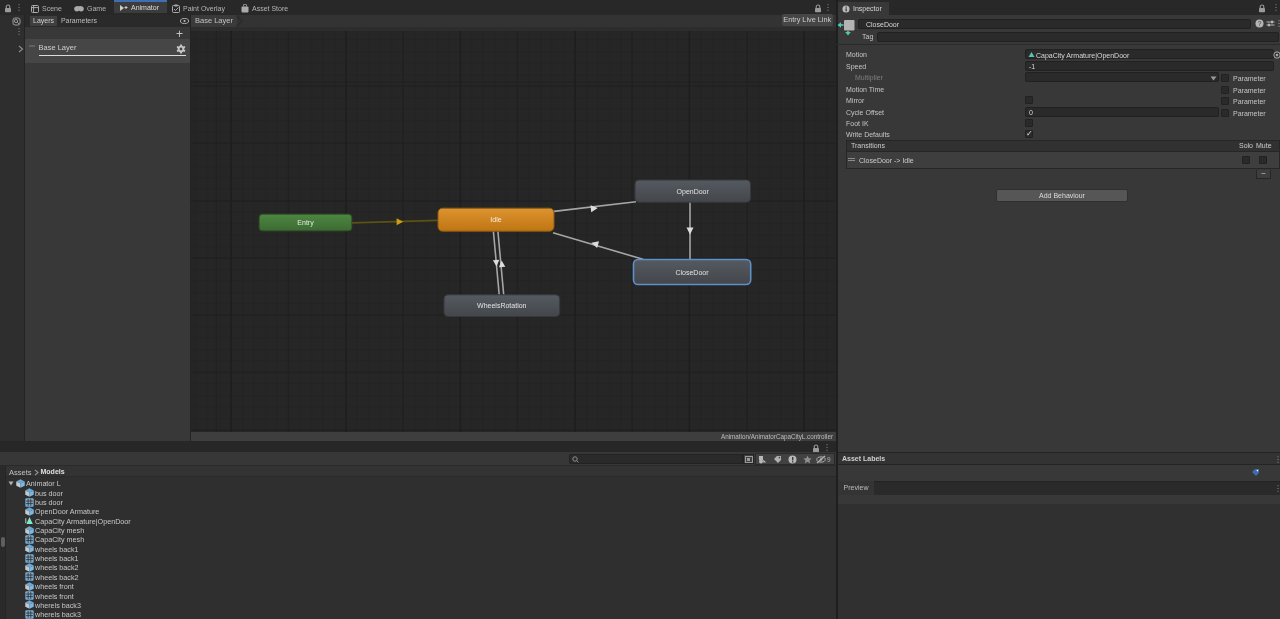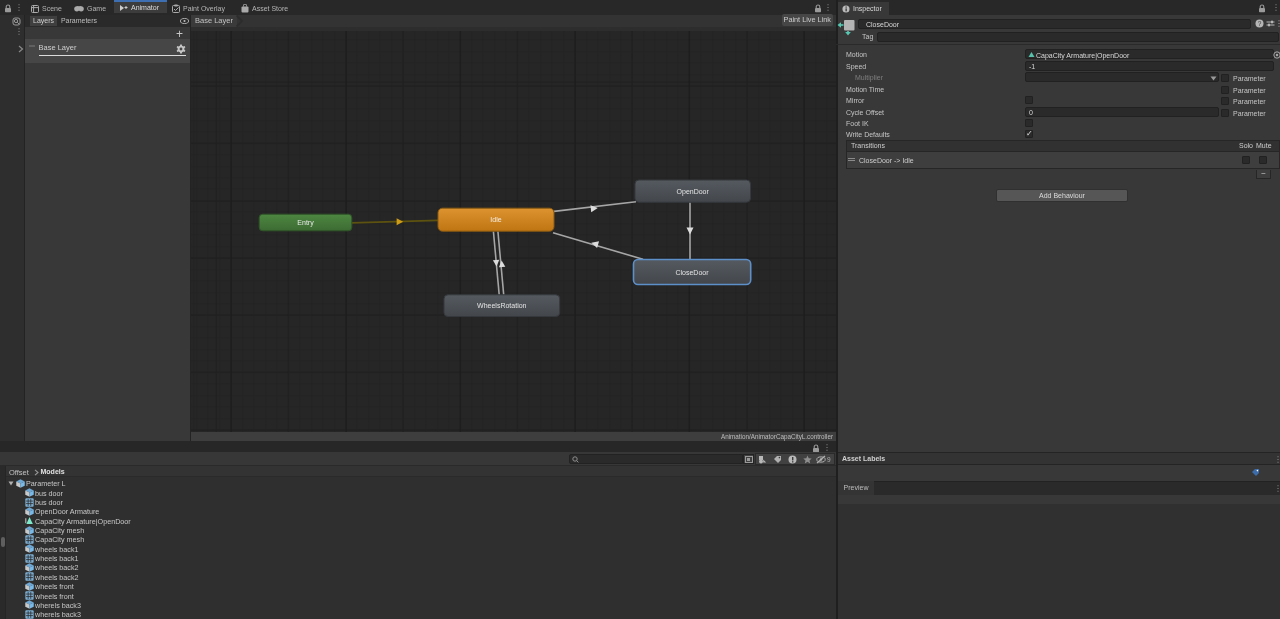--- a/index.html
+++ b/index.html
@@ -60,21 +60,21 @@
       <ellipse cx="5" cy="3" rx="4.5" ry="2.8" fill="none" stroke="#bbb" stroke-width="1"></ellipse>
       <circle cx="5" cy="3" r="1.2" fill="#bbb"></circle>
     </svg>
 <div class="abs" style="left:190px;top:15px;width:646px;height:12px;background:#333333;"></div>
     <div class="abs" style="left:190px;top:15px;width:47px;height:12px;background:#3a3a3a;"></div>
     <svg class="abs" style="left:236px;top:15px;" width="8" height="12">
       <path d="M0.5 0.5 L6 6 L0.5 11.5" fill="none" stroke="#2c2c2c" stroke-width="1.6"></path>
     </svg>
 <div class="abs" style="left:195px;top:15.5px;font-size:7.5px;color:#c3c3c3;">Base Layer</div>
 
-<div class="abs" style="left:782px;top:14px;width:50.5px;height:11.5px;background:#464646;border-radius:2px;color:#cccccc;font-size:7.3px;line-height:11.5px;text-align:center;">Paint Live Link</div>
+<div class="abs" style="left:782px;top:14px;width:50.5px;height:11.5px;background:#464646;border-radius:2px;color:#cccccc;font-size:7.3px;line-height:11.5px;text-align:center;">Entry Live Link</div>
 
 <div class="abs" style="left:0;top:15px;width:25px;height:428px;background:#2e2e2e;border-right:1px solid #232323;"></div>
 <svg class="abs" style="left:12px;top:17px;" width="9" height="9" viewBox="0 0 9 9">
       <rect x="1" y="1" width="7" height="7" rx="2" fill="none" stroke="#999"></rect>
       <circle cx="4" cy="4" r="1.6" fill="none" stroke="#999"></circle>
       <line x1="5.2" y1="5.2" x2="7" y2="7" stroke="#999"></line>
     </svg>
 <div class="abs" style="left:15px;top:27px;color:#999;font-size:8px;">⋮</div>
 <svg class="abs" style="left:18px;top:45px;" width="6" height="8">
       <path d="M1 1 L4.5 4 L1 7" fill="none" stroke="#8a8a8a" stroke-width="1.2"></path>
@@ -191,41 +191,41 @@
       <path d="M4.5 0.5 L5.7 3.2 L8.7 3.5 L6.5 5.4 L7.2 8.4 L4.5 6.8 L1.8 8.4 L2.5 5.4 L0.3 3.5 L3.3 3.2 z" fill="#8e8e8e"></path>
     </svg>
 <svg class="abs" style="left:816px;top:455px;" width="10" height="9" viewBox="0 0 10 9">
       <ellipse cx="5" cy="4.5" rx="4.2" ry="2.6" fill="none" stroke="#b0b0b0"></ellipse>
       <circle cx="5" cy="4.5" r="1.2" fill="#b0b0b0"></circle>
       <line x1="1" y1="8" x2="9" y2="1" stroke="#b0b0b0" stroke-width="1.2"></line>
     </svg>
 <div class="abs" style="left:827px;top:456px;font-size:6.5px;color:#b0b0b0;">9</div>
 
 <div class="abs" style="left:0;top:466px;width:836px;height:11px;background:#333333;border-bottom:1px solid #2a2a2a;"></div>
-<div class="abs" style="left:9px;top:467.5px;font-size:7.5px;color:#c0c0c0;">Offset</div>
+<div class="abs" style="left:9px;top:467.5px;font-size:7.5px;color:#c0c0c0;">Assets</div>
 <svg class="abs" style="left:33.5px;top:468.5px;" width="5" height="7">
       <path d="M1 0.8 L4 3.5 L1 6.2" fill="none" stroke="#999" stroke-width="1.1"></path>
     </svg>
 <div class="abs" style="left:40.5px;top:467.5px;font-size:7px;color:#e0e0e0;font-weight:bold;">Models</div>
 
 <div class="abs" style="left:0;top:477px;width:836px;height:142px;background:#2f2f2f;"></div>
 <div class="abs" style="left:0;top:466px;width:6px;height:153px;background:#2a2a2a;border-right:1px solid #252525;"></div>
 <div class="abs" style="left:1px;top:537px;width:4px;height:10px;background:#5f5f5f;border-radius:2px;"></div>
 <div id="tree">
       <svg class="abs" style="left:8px;top:480.8px" width="6" height="5">
         <path d="M0.5 0.5 L5.5 0.5 L3 4.5 z" fill="#b0b0b0"></path>
       </svg>
       <div class="iconbox" style="left:16px;top:478.8px;">
         <svg width="9" height="9" viewBox="0 0 10 10">
           <polygon points="5,0.3 9.7,2.7 5,5.1 0.3,2.7" fill="#6fa7d3"></polygon>
           <polygon points="0.3,2.7 5,5.1 5,9.8 0.3,7.4" fill="#c9c9c9"></polygon>
           <polygon points="9.7,2.7 5,5.1 5,9.8 9.7,7.4" fill="#79b9e8"></polygon>
         </svg>
       </div>
-      <div class="abs" style="left:26px;top:479.3px;font-size:7.2px;color:#c8c8c8;white-space:nowrap;">Parameter L</div>
+      <div class="abs" style="left:26px;top:479.3px;font-size:7.2px;color:#c8c8c8;white-space:nowrap;">Animator L</div>
       <div class="iconbox" style="left:25px;top:488.15000000000003px;">
         <svg width="9" height="9" viewBox="0 0 10 10">
           <polygon points="5,0.3 9.7,2.7 5,5.1 0.3,2.7" fill="#6fa7d3"></polygon>
           <polygon points="0.3,2.7 5,5.1 5,9.8 0.3,7.4" fill="#c9c9c9"></polygon>
           <polygon points="9.7,2.7 5,5.1 5,9.8 9.7,7.4" fill="#79b9e8"></polygon>
         </svg>
       </div>
       <div class="abs" style="left:35px;top:488.65000000000003px;font-size:7.2px;color:#c8c8c8;white-space:nowrap;">bus door</div>
       <div class="iconbox" style="left:25px;top:497.5px;">
         <svg width="9" height="9" viewBox="0 0 10 10">

